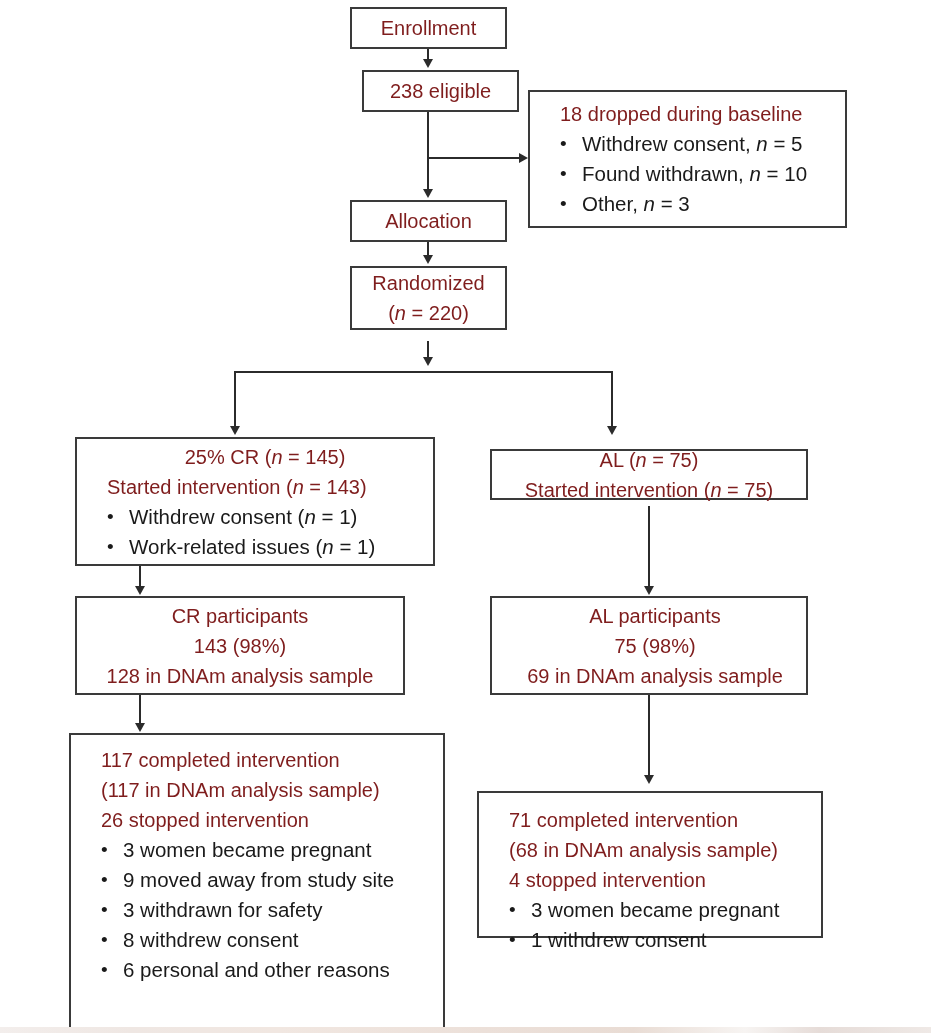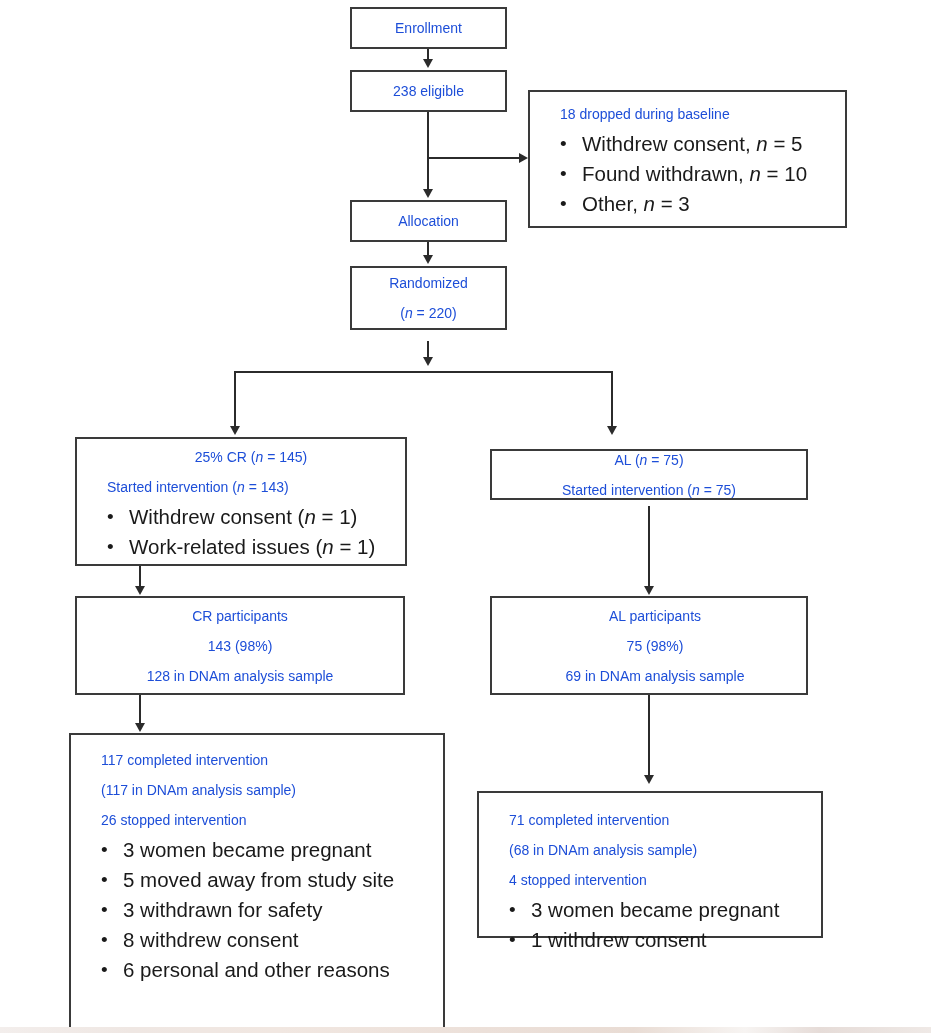--- a/index.html
+++ b/index.html
@@ -25,24 +25,24 @@
   .box {
     position: absolute;
     box-sizing: border-box;
     border: 2px solid #3a3a3a;
     background: #ffffff;
     display: flex;
     flex-direction: column;
     justify-content: center;
   }
   .box .line {
-    font-size: 14px;
+    font-size: 20px;
     line-height: 30px;
     white-space: nowrap;
-    color: #1d4ed8;
+    color: #7f1d1d;
   }
   .center .line { text-align: center; }
   .box.pad { padding-left: 30px; padding-right: 10px; }
 
   
   .bullet {
     display: flex;
     align-items: flex-start;
     font-size: 20.5px;
     line-height: 30px;
@@ -100,21 +100,21 @@
 
 <div id="diagram">
 
   <div class="box center" style="left:350px; top:7px; width:157px; height:42px;">
     <div class="line">Enrollment</div>
   </div>
 
   <div class="vline" style="left:427px; top:49px; height:12px;"></div>
   <div class="arrow-down" style="left:423px; top:59px;"></div>
 
-  <div class="box center" style="left:350px; top:70px; width:157px; height:42px;">
+  <div class="box center" style="left:362px; top:70px; width:157px; height:42px;">
     <div class="line">238 eligible</div>
   </div>
 
   <div class="vline" style="left:427px; top:112px; height:78px;"></div>
   <div class="arrow-down" style="left:423px; top:189px;"></div>
 
   <div class="hline" style="left:428px; top:157px; width:93px;"></div>
   <div class="arrow-right" style="left:519px; top:153px;"></div>
 
   <div class="box pad" style="left:528px; top:90px; width:319px; height:138px;">
@@ -146,21 +146,21 @@
   </div>
 
   <div class="vline" style="left:427px; top:341px; height:18px;"></div>
   <div class="arrow-down" style="left:423px; top:357px;"></div>
   <div class="hline" style="left:234px; top:371px; width:379px;"></div>
   <div class="vline" style="left:234px; top:371px; height:56px;"></div>
   <div class="arrow-down" style="left:230px; top:426px;"></div>
   <div class="vline" style="left:611px; top:371px; height:56px;"></div>
   <div class="arrow-down" style="left:607px; top:426px;"></div>
 
-  <div class="box pad" style="left:75px; top:437px; width:332px; height:129px;">
+  <div class="box pad" style="left:75px; top:437px; width:360px; height:129px;">
     <div class="line" style="text-align:center;"><span>25% CR (</span><span class="ital">n</span><span> = 145)</span></div>
     <div class="line"><span>Started intervention (</span><span class="ital">n</span><span> = 143)</span></div>
     <div class="bullet">
       <span class="dot">•</span>
       <span class="txt"><span>Withdrew consent (</span><span class="ital">n</span><span> = 1)</span></span>
     </div>
     <div class="bullet">
       <span class="dot">•</span>
       <span class="txt"><span>Work-related issues (</span><span class="ital">n</span><span> = 1)</span></span>
     </div>
@@ -198,21 +198,21 @@
   <div class="box pad" style="left:53px; top:733px; width:376px; height:297px; justify-content:flex-start; padding-top:10px;margin-left:16px;">
     <div class="line">117 completed intervention</div>
     <div class="line">(117 in DNAm analysis sample)</div>
     <div class="line">26 stopped intervention</div>
     <div class="bullet">
       <span class="dot">•</span>
       <span class="txt">3 women became pregnant</span>
     </div>
     <div class="bullet">
       <span class="dot">•</span>
-      <span class="txt">5 moved away from study site</span>
+      <span class="txt">9 moved away from study site</span>
     </div>
     <div class="bullet">
       <span class="dot">•</span>
       <span class="txt">3 withdrawn for safety</span>
     </div>
     <div class="bullet">
       <span class="dot">•</span>
       <span class="txt">8 withdrew consent</span>
     </div>
     <div class="bullet">

